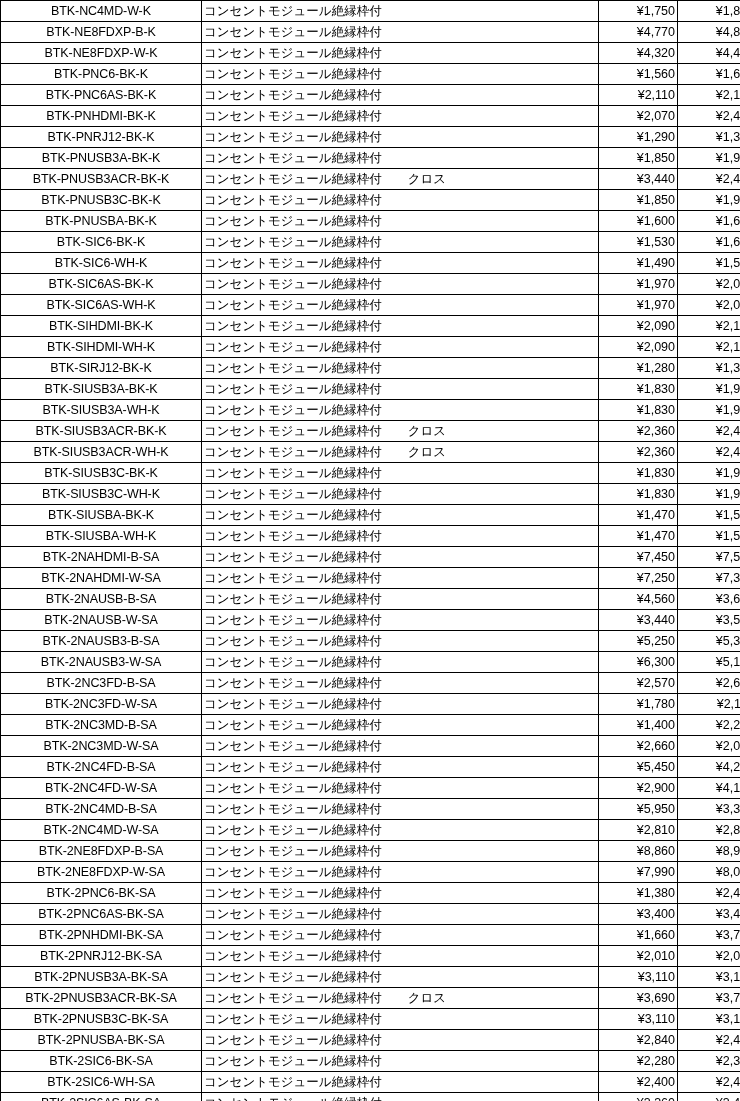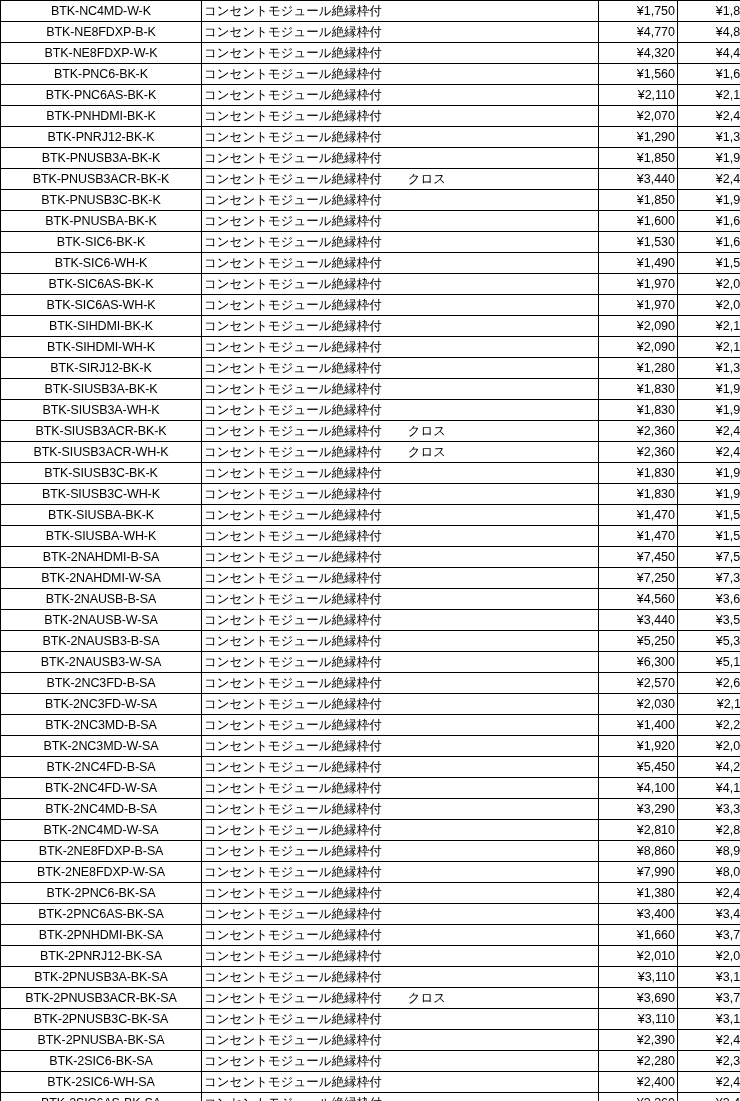--- a/index.html
+++ b/index.html
@@ -430,21 +430,21 @@
         <td class="col-price2">¥2,650</td>
       </tr>
       <tr>
         <td class="col-code">BTK-2NC3FD-W-SA</td>
         <td class="col-desc">
           <span class="desc-wrap">
             <span class="desc-main">コンセントモジュール絶縁枠付</span>
             <span class="desc-note"></span>
           </span>
         </td>
-        <td class="col-price1">¥2,030</td>
+        <td class="col-price1">¥1,780</td>
         <td class="col-price2">¥2,110</td>
       </tr>
       <tr>
         <td class="col-code">BTK-2NC3MD-B-SA</td>
         <td class="col-desc">
           <span class="desc-wrap">
             <span class="desc-main">コンセントモジュール絶縁枠付</span>
             <span class="desc-note"></span>
           </span>
         </td>
@@ -452,21 +452,21 @@
         <td class="col-price2">¥2,280</td>
       </tr>
       <tr>
         <td class="col-code">BTK-2NC3MD-W-SA</td>
         <td class="col-desc">
           <span class="desc-wrap">
             <span class="desc-main">コンセントモジュール絶縁枠付</span>
             <span class="desc-note"></span>
           </span>
         </td>
-        <td class="col-price1">¥1,920</td>
+        <td class="col-price1">¥2,660</td>
         <td class="col-price2">¥2,000</td>
       </tr>
       <tr>
         <td class="col-code">BTK-2NC4FD-B-SA</td>
         <td class="col-desc">
           <span class="desc-wrap">
             <span class="desc-main">コンセントモジュール絶縁枠付</span>
             <span class="desc-note"></span>
           </span>
         </td>
@@ -474,32 +474,32 @@
         <td class="col-price2">¥4,230</td>
       </tr>
       <tr>
         <td class="col-code">BTK-2NC4FD-W-SA</td>
         <td class="col-desc">
           <span class="desc-wrap">
             <span class="desc-main">コンセントモジュール絶縁枠付</span>
             <span class="desc-note"></span>
           </span>
         </td>
-        <td class="col-price1">¥4,100</td>
+        <td class="col-price1">¥2,900</td>
         <td class="col-price2">¥4,180</td>
       </tr>
       <tr>
         <td class="col-code">BTK-2NC4MD-B-SA</td>
         <td class="col-desc">
           <span class="desc-wrap">
             <span class="desc-main">コンセントモジュール絶縁枠付</span>
             <span class="desc-note"></span>
           </span>
         </td>
-        <td class="col-price1">¥3,290</td>
+        <td class="col-price1">¥5,950</td>
         <td class="col-price2">¥3,370</td>
       </tr>
       <tr>
         <td class="col-code">BTK-2NC4MD-W-SA</td>
         <td class="col-desc">
           <span class="desc-wrap">
             <span class="desc-main">コンセントモジュール絶縁枠付</span>
             <span class="desc-note"></span>
           </span>
         </td>
@@ -606,21 +606,21 @@
         <td class="col-price2">¥3,190</td>
       </tr>
       <tr>
         <td class="col-code">BTK-2PNUSBA-BK-SA</td>
         <td class="col-desc">
           <span class="desc-wrap">
             <span class="desc-main">コンセントモジュール絶縁枠付</span>
             <span class="desc-note"></span>
           </span>
         </td>
-        <td class="col-price1">¥2,390</td>
+        <td class="col-price1">¥2,840</td>
         <td class="col-price2">¥2,470</td>
       </tr>
       <tr>
         <td class="col-code">BTK-2SIC6-BK-SA</td>
         <td class="col-desc">
           <span class="desc-wrap">
             <span class="desc-main">コンセントモジュール絶縁枠付</span>
             <span class="desc-note"></span>
           </span>
         </td>

